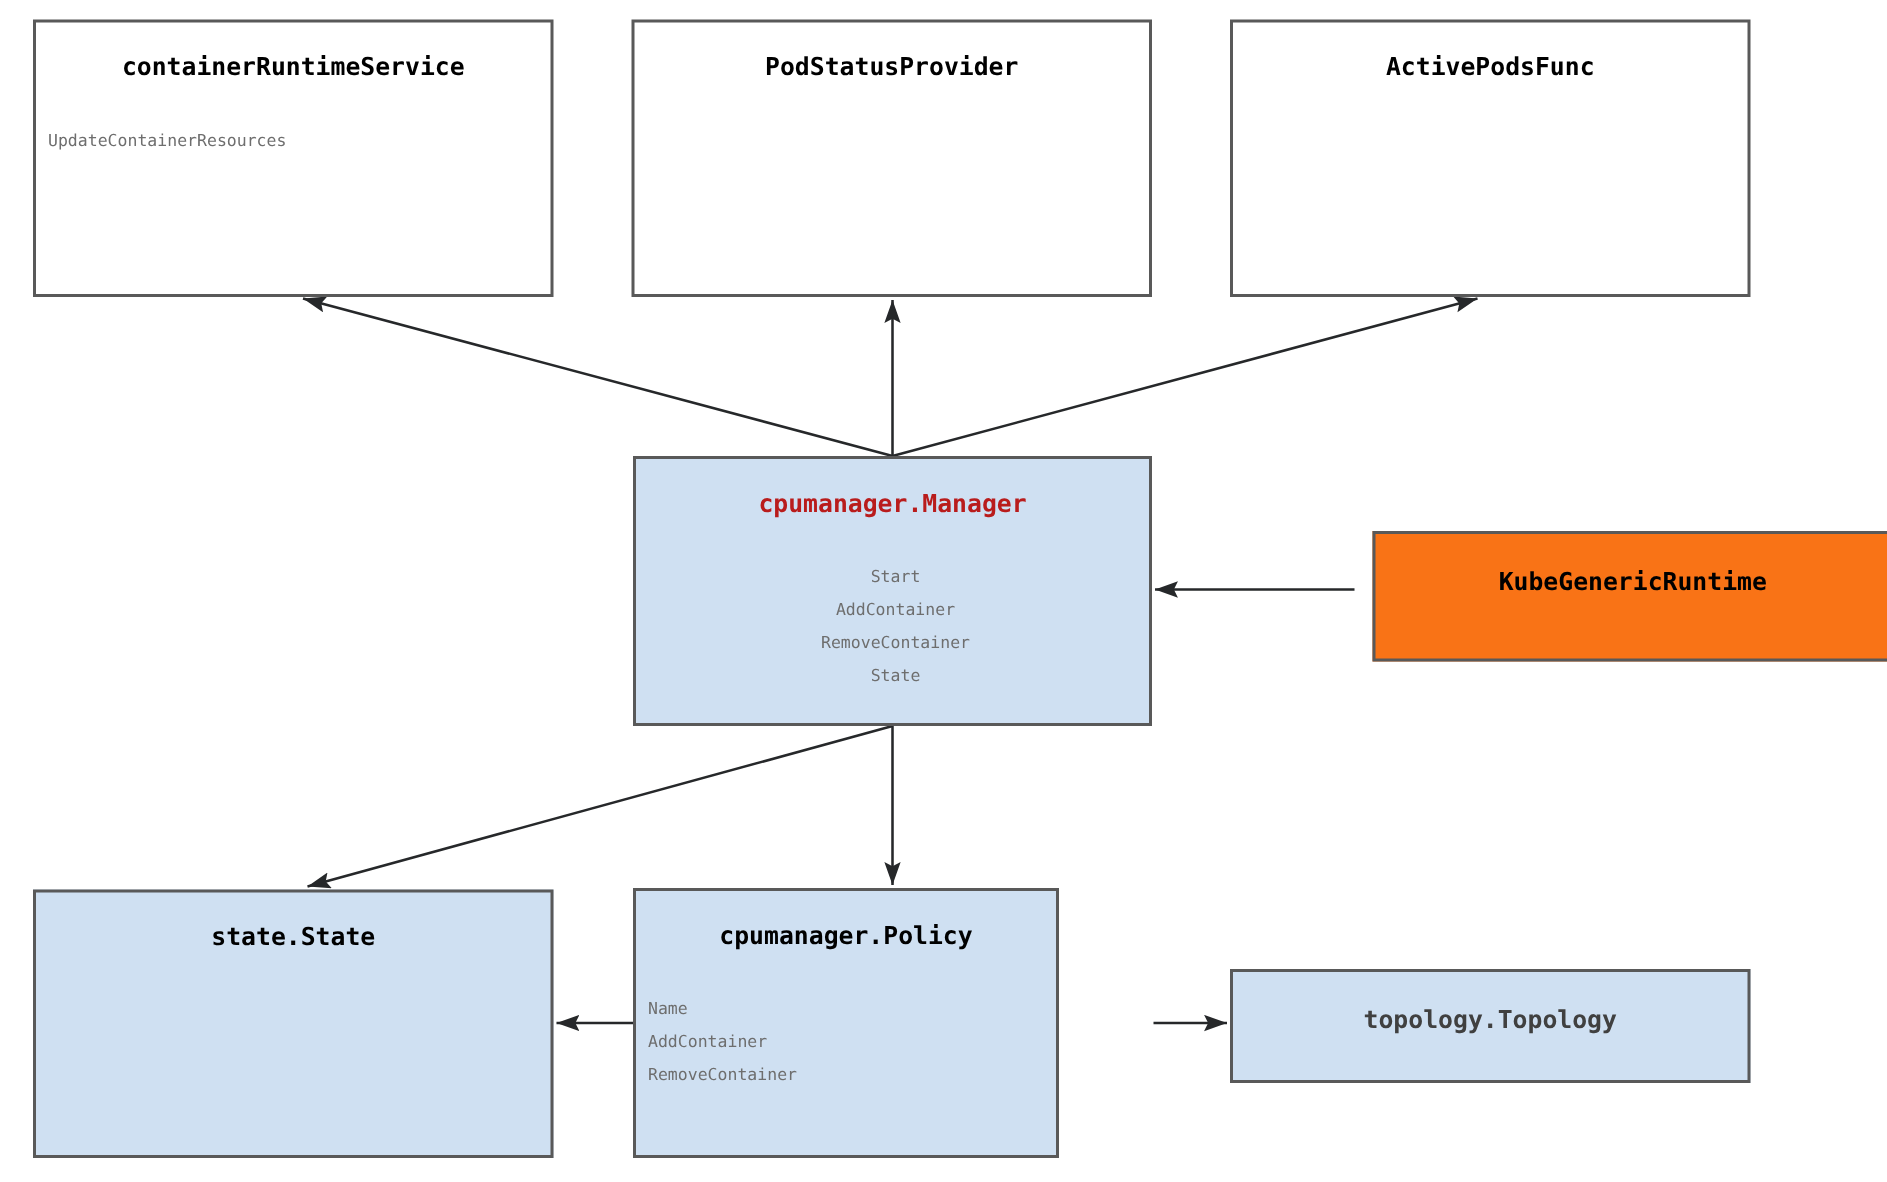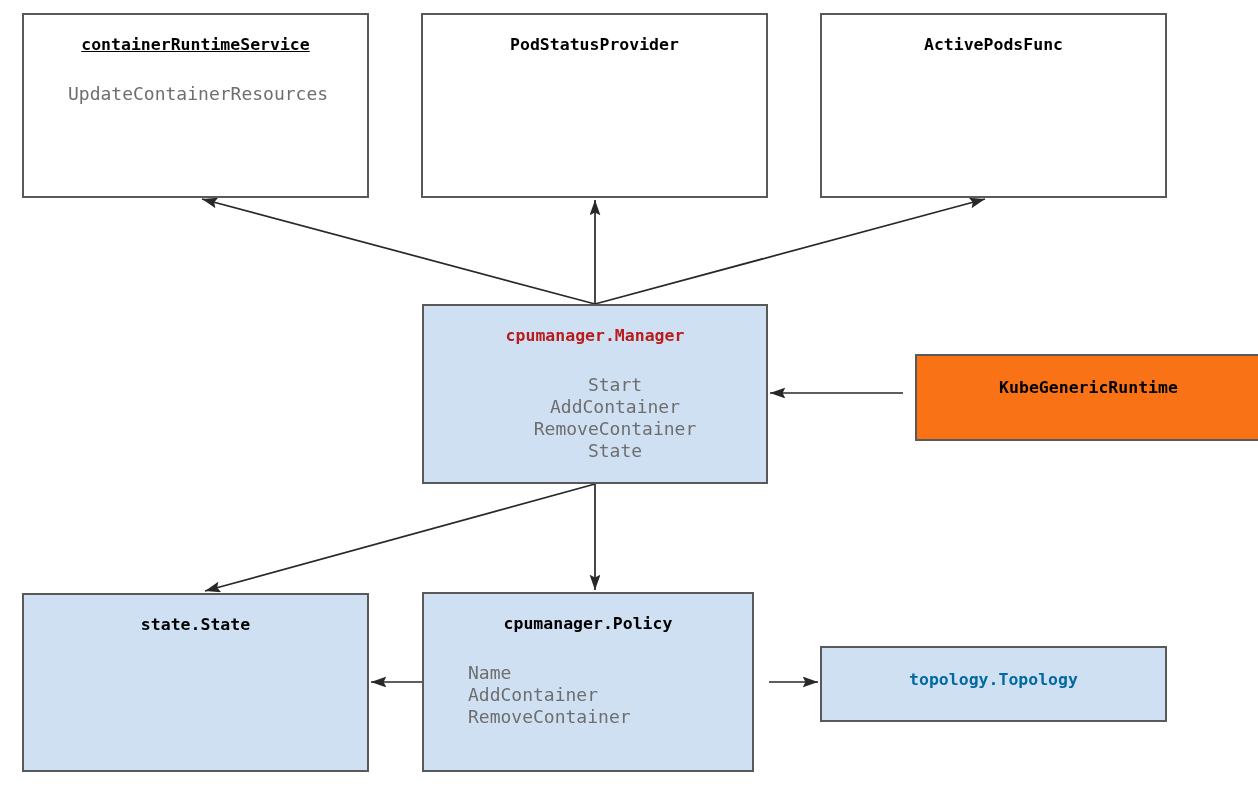--- a/index.html
+++ b/index.html
@@ -42,25 +42,24 @@
     font-weight: bold;
     font-size: 16.5px;
     letter-spacing: 0px;
     color: #000000;
     white-space: pre;
   }
   .node-members {
     position: absolute;
     left: 8px;
     right: 4px;
-    font-size: 18px;
+    font-size: 11px;
     color: #6e6e6e;
     line-height: 22px;
     white-space: pre;
-    margin-left: 36px;
   }
   .member-line {
     display: block;
     white-space: pre;
   }
 </style>
 </head>
 <body>
 
 <div id="canvas">
@@ -76,40 +75,40 @@
         <line x1="595" y1="304" x2="985" y2="199" stroke="#26282a" stroke-width="1.7" marker-end="url(#arrow)"></line>
         <line x1="903" y1="393" x2="770" y2="393" stroke="#26282a" stroke-width="1.7" marker-end="url(#arrow)"></line>
         <line x1="595" y1="484" x2="205" y2="591" stroke="#26282a" stroke-width="1.7" marker-end="url(#arrow)"></line>
         <line x1="595" y1="484" x2="595" y2="590" stroke="#26282a" stroke-width="1.7" marker-end="url(#arrow)"></line>
         <line x1="422" y1="682" x2="371" y2="682" stroke="#26282a" stroke-width="1.7" marker-end="url(#arrow)"></line>
         <line x1="769" y1="682" x2="818" y2="682" stroke="#26282a" stroke-width="1.7" marker-end="url(#arrow)"></line>
       </g>
   </svg>
   <div id="node-layer">
       <div class="node" style="left: 22px; top: 13px; width: 347px; height: 185px; border-color: rgb(89, 89, 89); background: rgb(255, 255, 255);">
-        <div class="node-title" style="top: 20px; color: rgb(0, 0, 0); text-decoration: underline;">containerRuntimeService</div>
+        <div class="node-title" style="top: 20px; color: rgb(0, 0, 0);">containerRuntimeService</div>
         <div class="node-members" style="top: 68px; color: rgb(110, 110, 110);"><span class="member-line">UpdateContainerResources</span></div>
       </div>
       <div class="node" style="left: 421px; top: 13px; width: 347px; height: 185px; border-color: rgb(89, 89, 89); background: rgb(255, 255, 255);">
         <div class="node-title" style="top: 20px; color: rgb(0, 0, 0);">PodStatusProvider</div>
       </div>
       <div class="node" style="left: 820px; top: 13px; width: 347px; height: 185px; border-color: rgb(89, 89, 89); background: rgb(255, 255, 255); padding-left: 24px;">
         <div class="node-title" style="top: 20px; color: rgb(0, 0, 0);">ActivePodsFunc</div>
       </div>
       <div class="node filled" style="left: 422px; top: 304px; width: 346px; height: 180px; border-color: rgb(89, 89, 89); background: rgb(207, 224, 242);">
         <div class="node-title" style="top: 20px; color: #b91c1c;">cpumanager.Manager</div>
         <div class="node-members" style="top: 68px; color: rgb(110, 110, 110); text-align: center;"><span class="member-line">Start</span><span class="member-line">AddContainer</span><span class="member-line">RemoveContainer</span><span class="member-line">State</span></div>
       </div>
       <div class="node" style="left: 915px; top: 354px; width: 347px; height: 87px; border-color: rgb(89, 89, 89); background: #f97316;">
         <div class="node-title" style="top: 22px; color: rgb(0, 0, 0);">KubeGenericRuntime</div>
       </div>
       <div class="node filled" style="left: 22px; top: 593px; width: 347px; height: 179px; border-color: rgb(89, 89, 89); background: rgb(207, 224, 242);">
         <div class="node-title" style="top: 20px; color: rgb(0, 0, 0);">state.State</div>
       </div>
-      <div class="node filled" style="left: 422px; top: 592px; width: 332px; height: 180px; border-color: rgb(89, 89, 89); background: rgb(207, 224, 242);">
+      <div class="node filled" style="left: 422px; top: 592px; width: 284px; height: 180px; border-color: rgb(89, 89, 89); background: rgb(207, 224, 242);">
         <div class="node-title" style="top: 20px; color: rgb(0, 0, 0);">cpumanager.Policy</div>
         <div class="node-members" style="top: 68px; color: rgb(110, 110, 110);"><span class="member-line">Name</span><span class="member-line">AddContainer</span><span class="member-line">RemoveContainer</span></div>
       </div>
       <div class="node filled" style="left: 820px; top: 646px; width: 347px; height: 76px; border-color: rgb(89, 89, 89); background: rgb(207, 224, 242);">
-        <div class="node-title" style="top: 22px; color: #0369a1;">topology.Topology</div>
+        <div class="node-title" style="top: 22px; color: #404040;">topology.Topology</div>
       </div>
     </div>
 </div>
 
 </body></html>

